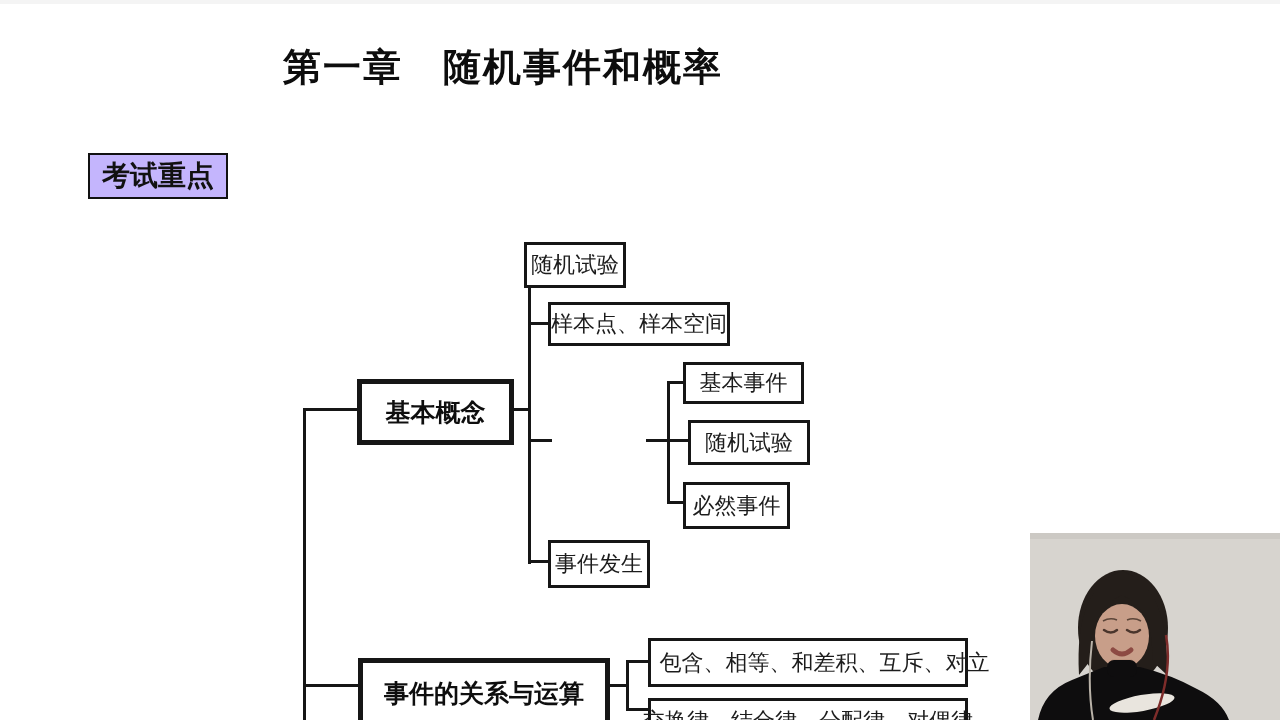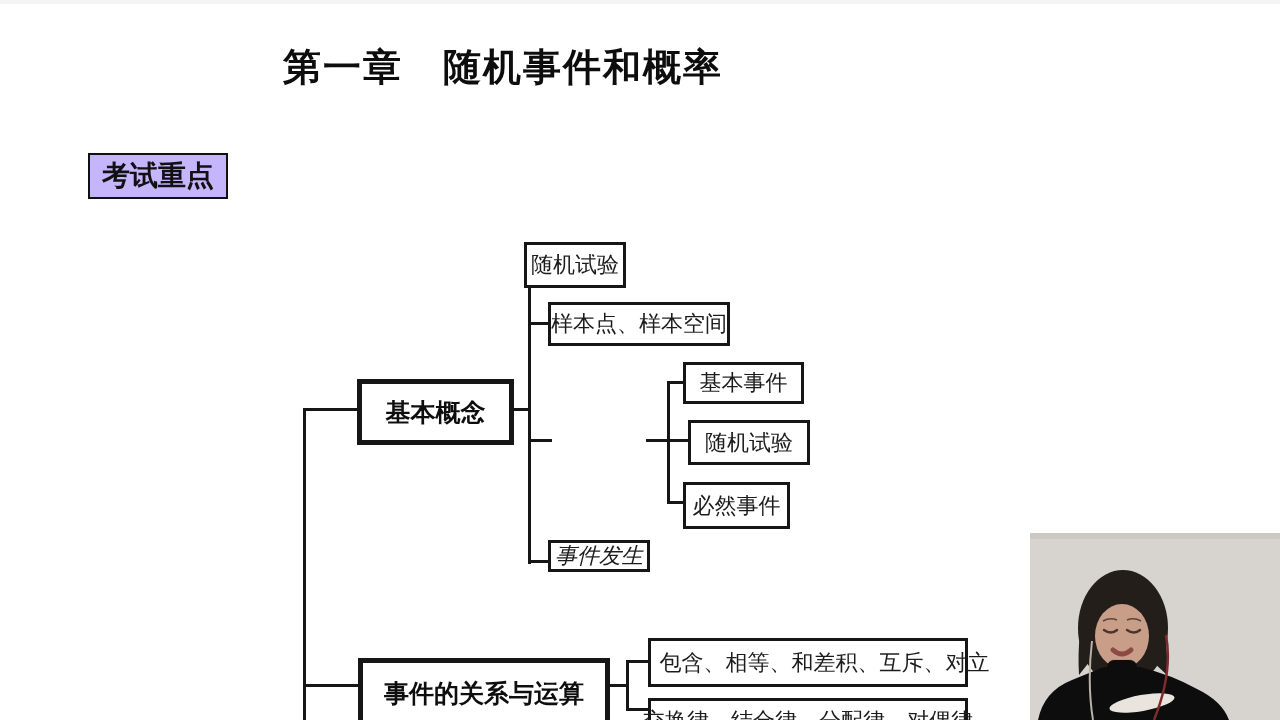--- a/index.html
+++ b/index.html
@@ -65,21 +65,21 @@
 
   <div class="node" style="left:548px;top:302px;width:182px;height:44px;">样本点、样本空间</div>
 
 
   <div class="node" style="left:683px;top:362px;width:121px;height:42px;">基本事件</div>
 
   <div class="node" style="left:688px;top:420px;width:122px;height:45px;">随机试验</div>
 
   <div class="node" style="left:683px;top:482px;width:107px;height:47px;">必然事件</div>
 
-  <div class="node" style="left:548px;top:540px;width:102px;height:32px;font-style:italic;">事件发生</div>
+  <div class="node" style="left:548px;top:540px;width:102px;height:48px;">事件发生</div>
 
   <div class="node bold" style="left:358px;top:658px;width:252px;height:70px;">事件的关系与运算</div>
 
   <div class="node" style="left:648px;top:638px;width:320px;height:49px;padding-left:33px;">包含、相等、和差积、互斥、对立</div>
 
   <div class="node" style="left:648px;top:698px;width:320px;height:46px;">交换律、结合律、分配律、对偶律</div>
 
   <div class="webcam">
     <svg width="250" height="187" viewBox="0 0 250 187">
       <rect x="0" y="0" width="250" height="187" fill="#d7d4cf"></rect>

